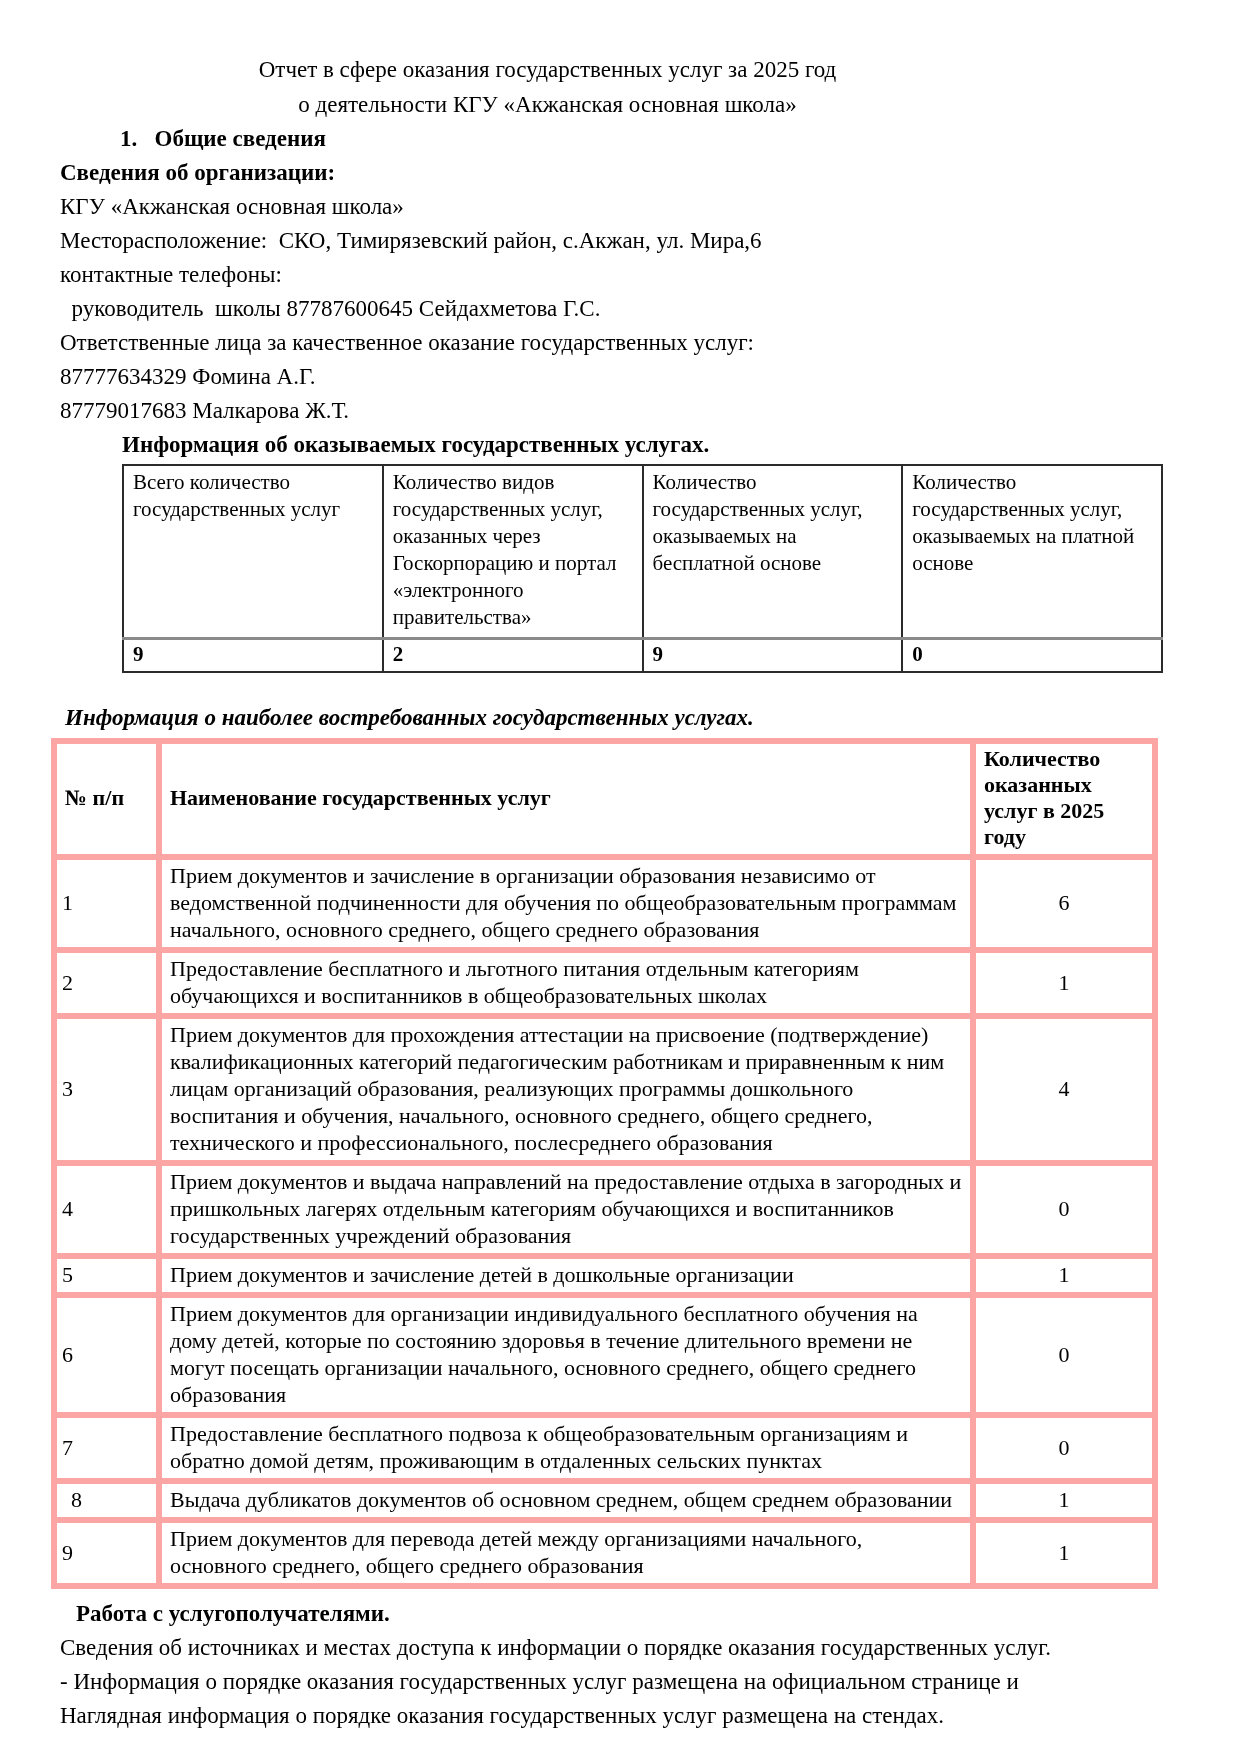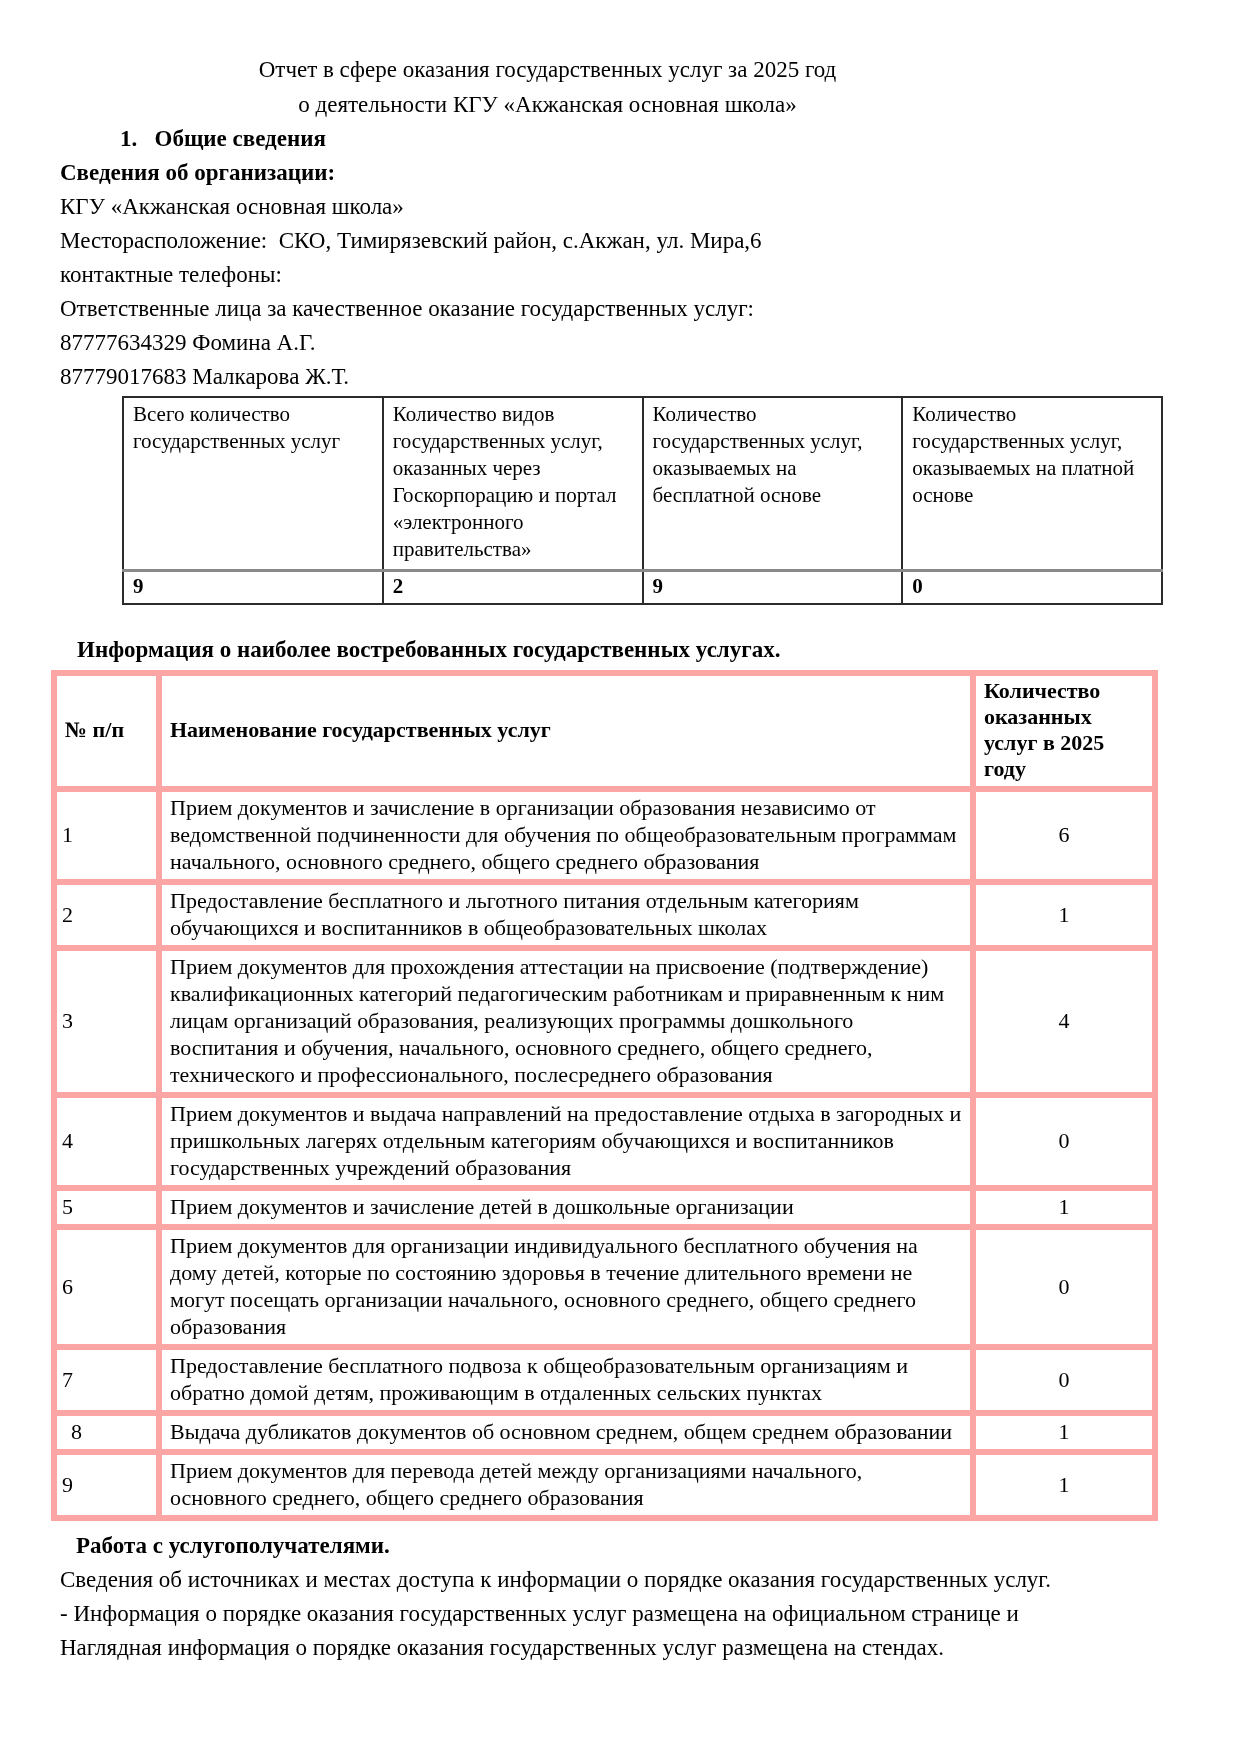--- a/index.html
+++ b/index.html
@@ -19,21 +19,21 @@
   .tbl1-caption { font-weight: bold; margin-left: 62px; }
   table { border-collapse: collapse; table-layout: fixed; }
 
   .tbl1 { margin-left: 62px; width: 1041px; margin-top: 2px; }
   .tbl1 td {
     border: 2px solid #2b2b2b; vertical-align: top;
     font-size: 21px; line-height: 27px; padding: 3px 9px 6px 9px; margin-top: 20px;
   }
   .tbl1 .vals td { border-top: 3px solid #8a8a8a; font-weight: bold; padding: 1px 9px 3px 9px; }
 
-  .tbl2-caption { font-weight: bold; margin-left: 17px; margin-top: 28px; }
+  .tbl2-caption { font-weight: bold; margin-left: 5px; margin-top: 28px; font-style: italic; }
   .tbl2 { margin-left: -9px; width: 1101px; margin-top: 3px; }
   .tbl2 td {
     border: 6px solid #fca5a5; vertical-align: top;
     font-size: 22px; line-height: 27px; padding: 2px 8px 4px 8px;
   }
   .tbl2 td.num { vertical-align: middle; padding-left: 5px; }
   .tbl2 td.cnt { vertical-align: middle; text-align: center; }
   .tbl2 tr.hdr td { font-weight: bold; line-height: 26px; }
   .tbl2 tr.hdr td.name-h { vertical-align: middle; }
   .tbl2 tr.hdr td.num-h { vertical-align: middle; }
@@ -49,24 +49,26 @@
     <div>Отчет в сфере оказания государственных услуг за 2025 год</div>
     <div>о деятельности КГУ «Акжанская основная школа»</div>
   </div>
 
   <div class="heading-num">1.   Общие сведения</div>
   <div class="bold-line">Сведения об организации:</div>
 
   <div class="line">КГУ «Акжанская основная школа»</div>
   <div class="line">Месторасположение:  СКО, Тимирязевский район, с.Акжан, ул. Мира,6</div>
   <div class="line">контактные телефоны:</div>
+  <div class="line">  руководитель  школы 87787600645 Сейдахметова Г.С.</div>
   <div class="line">Ответственные лица за качественное оказание государственных услуг:</div>
   <div class="line">87777634329 Фомина А.Г.</div>
   <div class="line">87779017683 Малкарова Ж.Т.</div>
 
+  <div class="tbl1-caption">Информация об оказываемых государственных услугах.</div>
 
   <table class="tbl1">
     <colgroup>
         <col style="width:25%">
         <col style="width:25%">
         <col style="width:25%">
         <col style="width:25%">
       </colgroup>
     <tbody>
         <tr>

